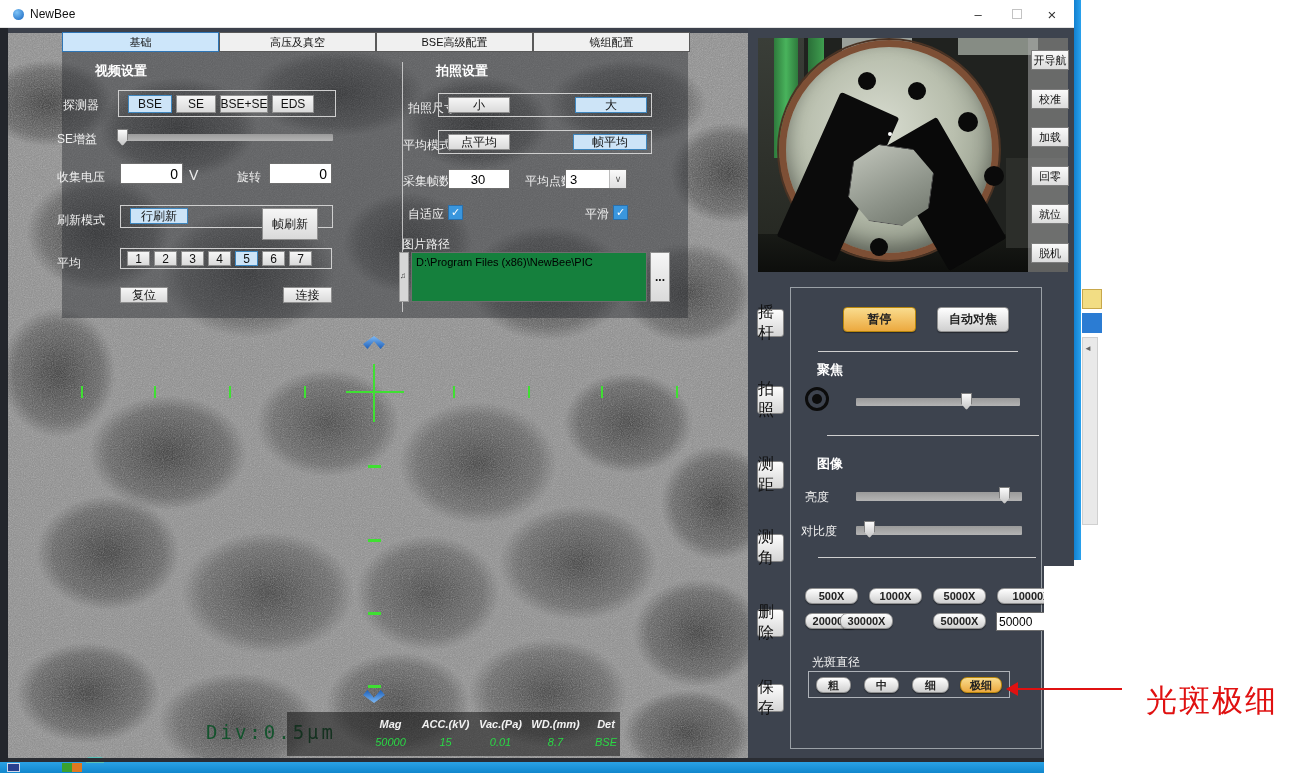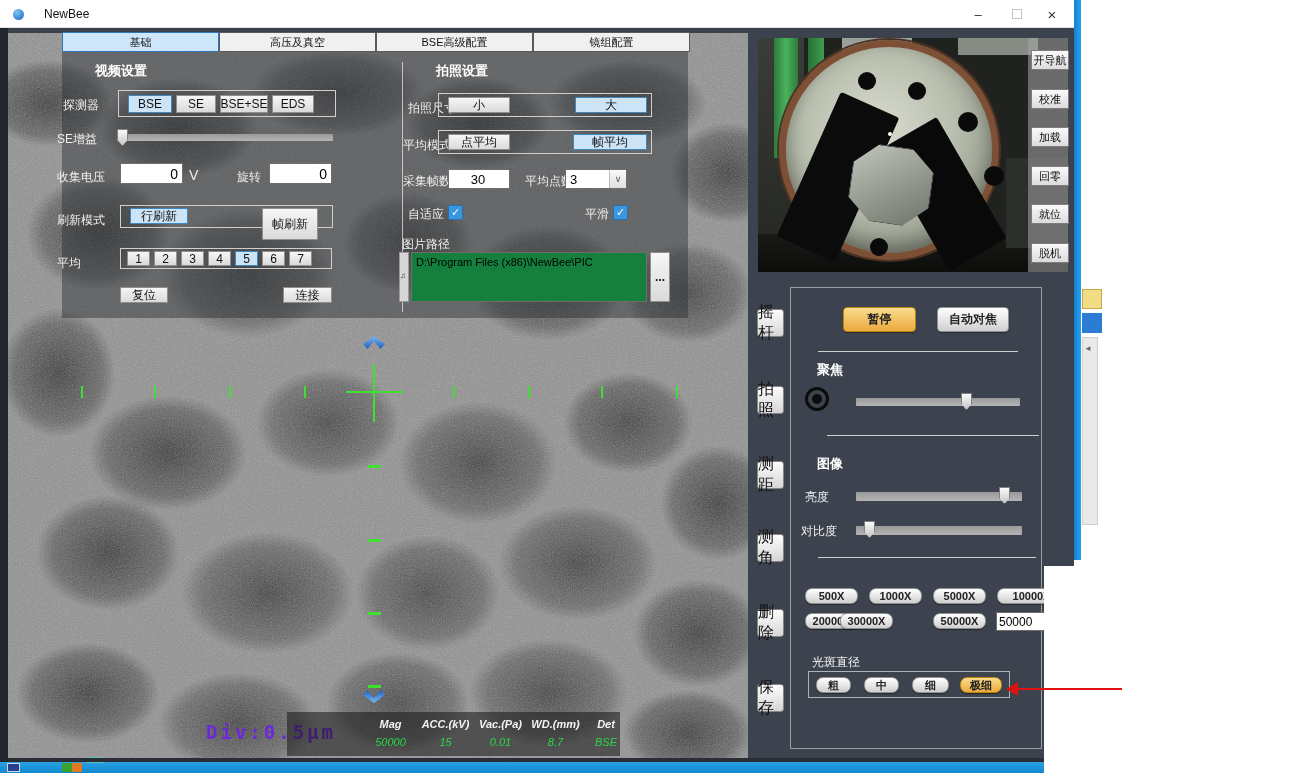--- a/index.html
+++ b/index.html
@@ -2,21 +2,21 @@
 <html><head>
 <meta charset="utf-8">
 <style>
   html,body{margin:0;padding:0;background:#fff;}
   *{box-sizing:border-box;}
   body{font-family:"Liberation Sans","DejaVu Sans",sans-serif;}
   #stage{position:relative;width:1304px;height:773px;background:#ffffff;overflow:hidden;}
   .a{position:absolute;}
   
   .titlebar{left:0;top:0;width:1074px;height:28px;background:#ffffff;border-bottom:1px solid #e3e3e3;}
-  .title-text{left:44px;top:7px;font-size:12px;color:#111;}
+  .title-text{left:30px;top:7px;font-size:12px;color:#111;}
   .app-icon{left:13px;top:9px;width:11px;height:11px;border-radius:50%;background:radial-gradient(circle at 35% 30%,#7ec3f7,#1565c0);}
   .cap-btn{top:0;width:34px;height:28px;display:flex;align-items:center;justify-content:center;font-size:13px;color:#333;}
   .content-bg{left:0;top:28px;width:1074px;height:734px;background:#3c414b;}
   .left-edge{left:0;top:28px;width:8px;height:734px;background:#23262c;}
   
   .sem{left:8px;top:33px;width:740px;height:725px;background-color:#8f8f8f;overflow:hidden;
     background-image:
       radial-gradient(ellipse 90px 60px at 40px 70px, rgba(35,35,35,.8), rgba(45,45,45,.45) 55%, rgba(120,120,120,0) 72%),
       radial-gradient(ellipse 110px 70px at 170px 95px, rgba(35,35,35,.8), rgba(45,45,45,.45) 55%, rgba(120,120,120,0) 72%),
       radial-gradient(ellipse 120px 60px at 330px 60px, rgba(35,35,35,.75), rgba(45,45,45,.4) 55%, rgba(120,120,120,0) 72%),
@@ -69,21 +69,21 @@
   .rbtn{background:linear-gradient(#ffffff,#cfcfcf);border:1px solid #909090;border-radius:7px;font-size:11px;font-weight:bold;color:#222;display:flex;align-items:center;justify-content:center;box-shadow:0 1px 1px rgba(0,0,0,.4);}
   .gold{background:linear-gradient(#f9dc8e,#eca93f)!important;border:1px solid #b8860b!important;}
   .hr{background:#cfcfcf;height:1px;}
   .plab{font-size:12px;color:#f0f0f0;}
   .ptitle{font-size:13px;font-weight:bold;color:#ffffff;}
   
   .statusbox{left:287px;top:712px;width:333px;height:44px;background:rgba(22,22,22,.55);}
   .scol{width:55px;text-align:center;font-style:italic;}
   .shead{color:#f2f2f2;font-size:11px;font-weight:bold;}
   .sval{color:#2ad845;font-size:11px;}
-  .divlab{font-family:"DejaVu Sans Mono","Liberation Mono",monospace;font-size:19px;font-weight:bold;color:#6d28d9;letter-spacing:3px;}
+  .divlab{font-family:"DejaVu Sans Mono","Liberation Mono",monospace;font-size:19px;font-weight:normal;color:#14532d;letter-spacing:3px;}
   
   .cam{left:758px;top:38px;width:310px;height:234px;background:#20221f;overflow:hidden;}
   
   .ann-text{font-family:"Liberation Serif","DejaVu Serif",serif;font-size:31px;color:#e01111;letter-spacing:2px;}
   .taskbar{left:0;top:762px;width:1044px;height:11px;background:linear-gradient(#2aa2e4,#1187cd);}
 </style>
 </head>
 <body>
 
 <div id="stage">
@@ -318,14 +318,15 @@
 
   <div class="a" style="left:1082px;top:289px;width:20px;height:20px;background:#f2dd84;border:1px solid #c8a84b;"></div>
   <div class="a" style="left:1082px;top:313px;width:20px;height:20px;background:#2b7cd3;"></div>
   <div class="a" style="left:1082px;top:337px;width:16px;height:188px;background:#e9e9e9;border:1px solid #d0d0d0;"></div>
   <span class="a" style="left:1084px;top:344px;font-size:8px;color:#666;">◄</span>
 
   <div class="a" style="left:1044px;top:566px;width:260px;height:207px;background:#ffffff;"></div>
 
   <div class="a" style="left:1016px;top:688px;width:106px;height:2px;background:#e01111;z-index:20;"></div>
   <div class="a" style="left:1006px;top:682px;width:0;height:0;border-top:7px solid transparent;border-bottom:7px solid transparent;border-right:12px solid #e01111;z-index:20;"></div>
+  <div class="a ann-text" style="left:1146px;top:680px;z-index:20;">光斑极细</div>
 
 </div>
 
 </body></html>

